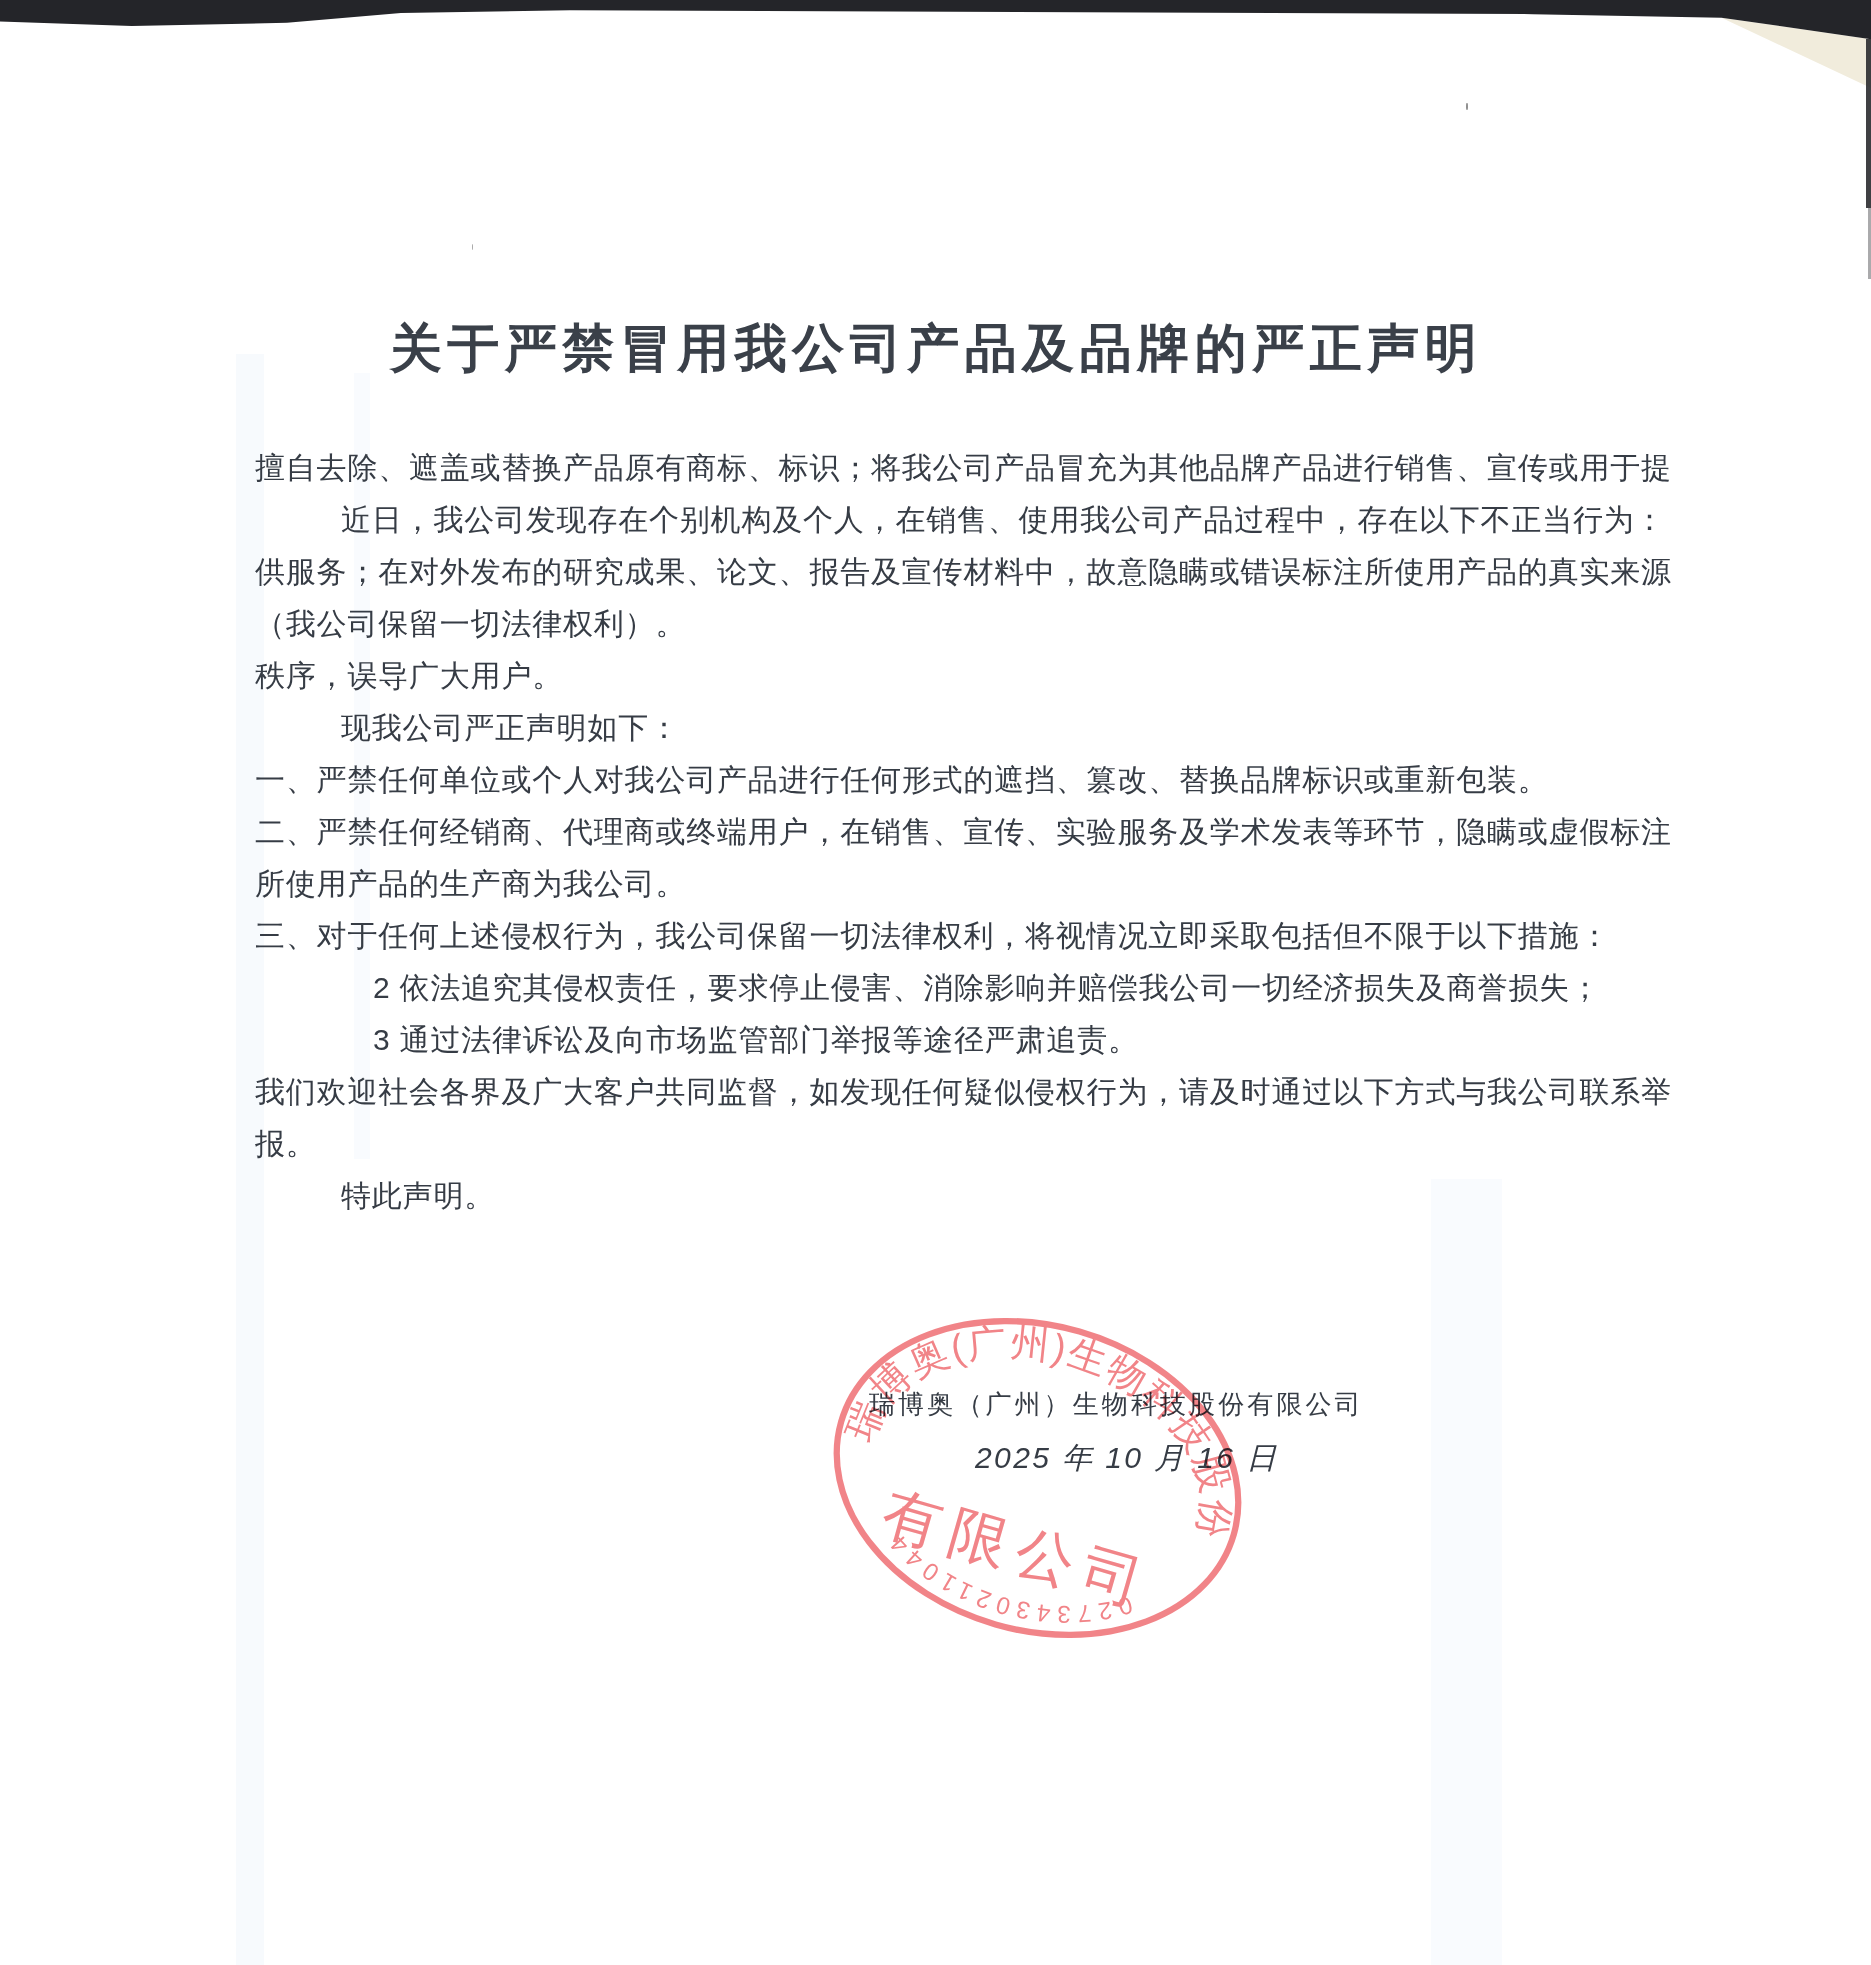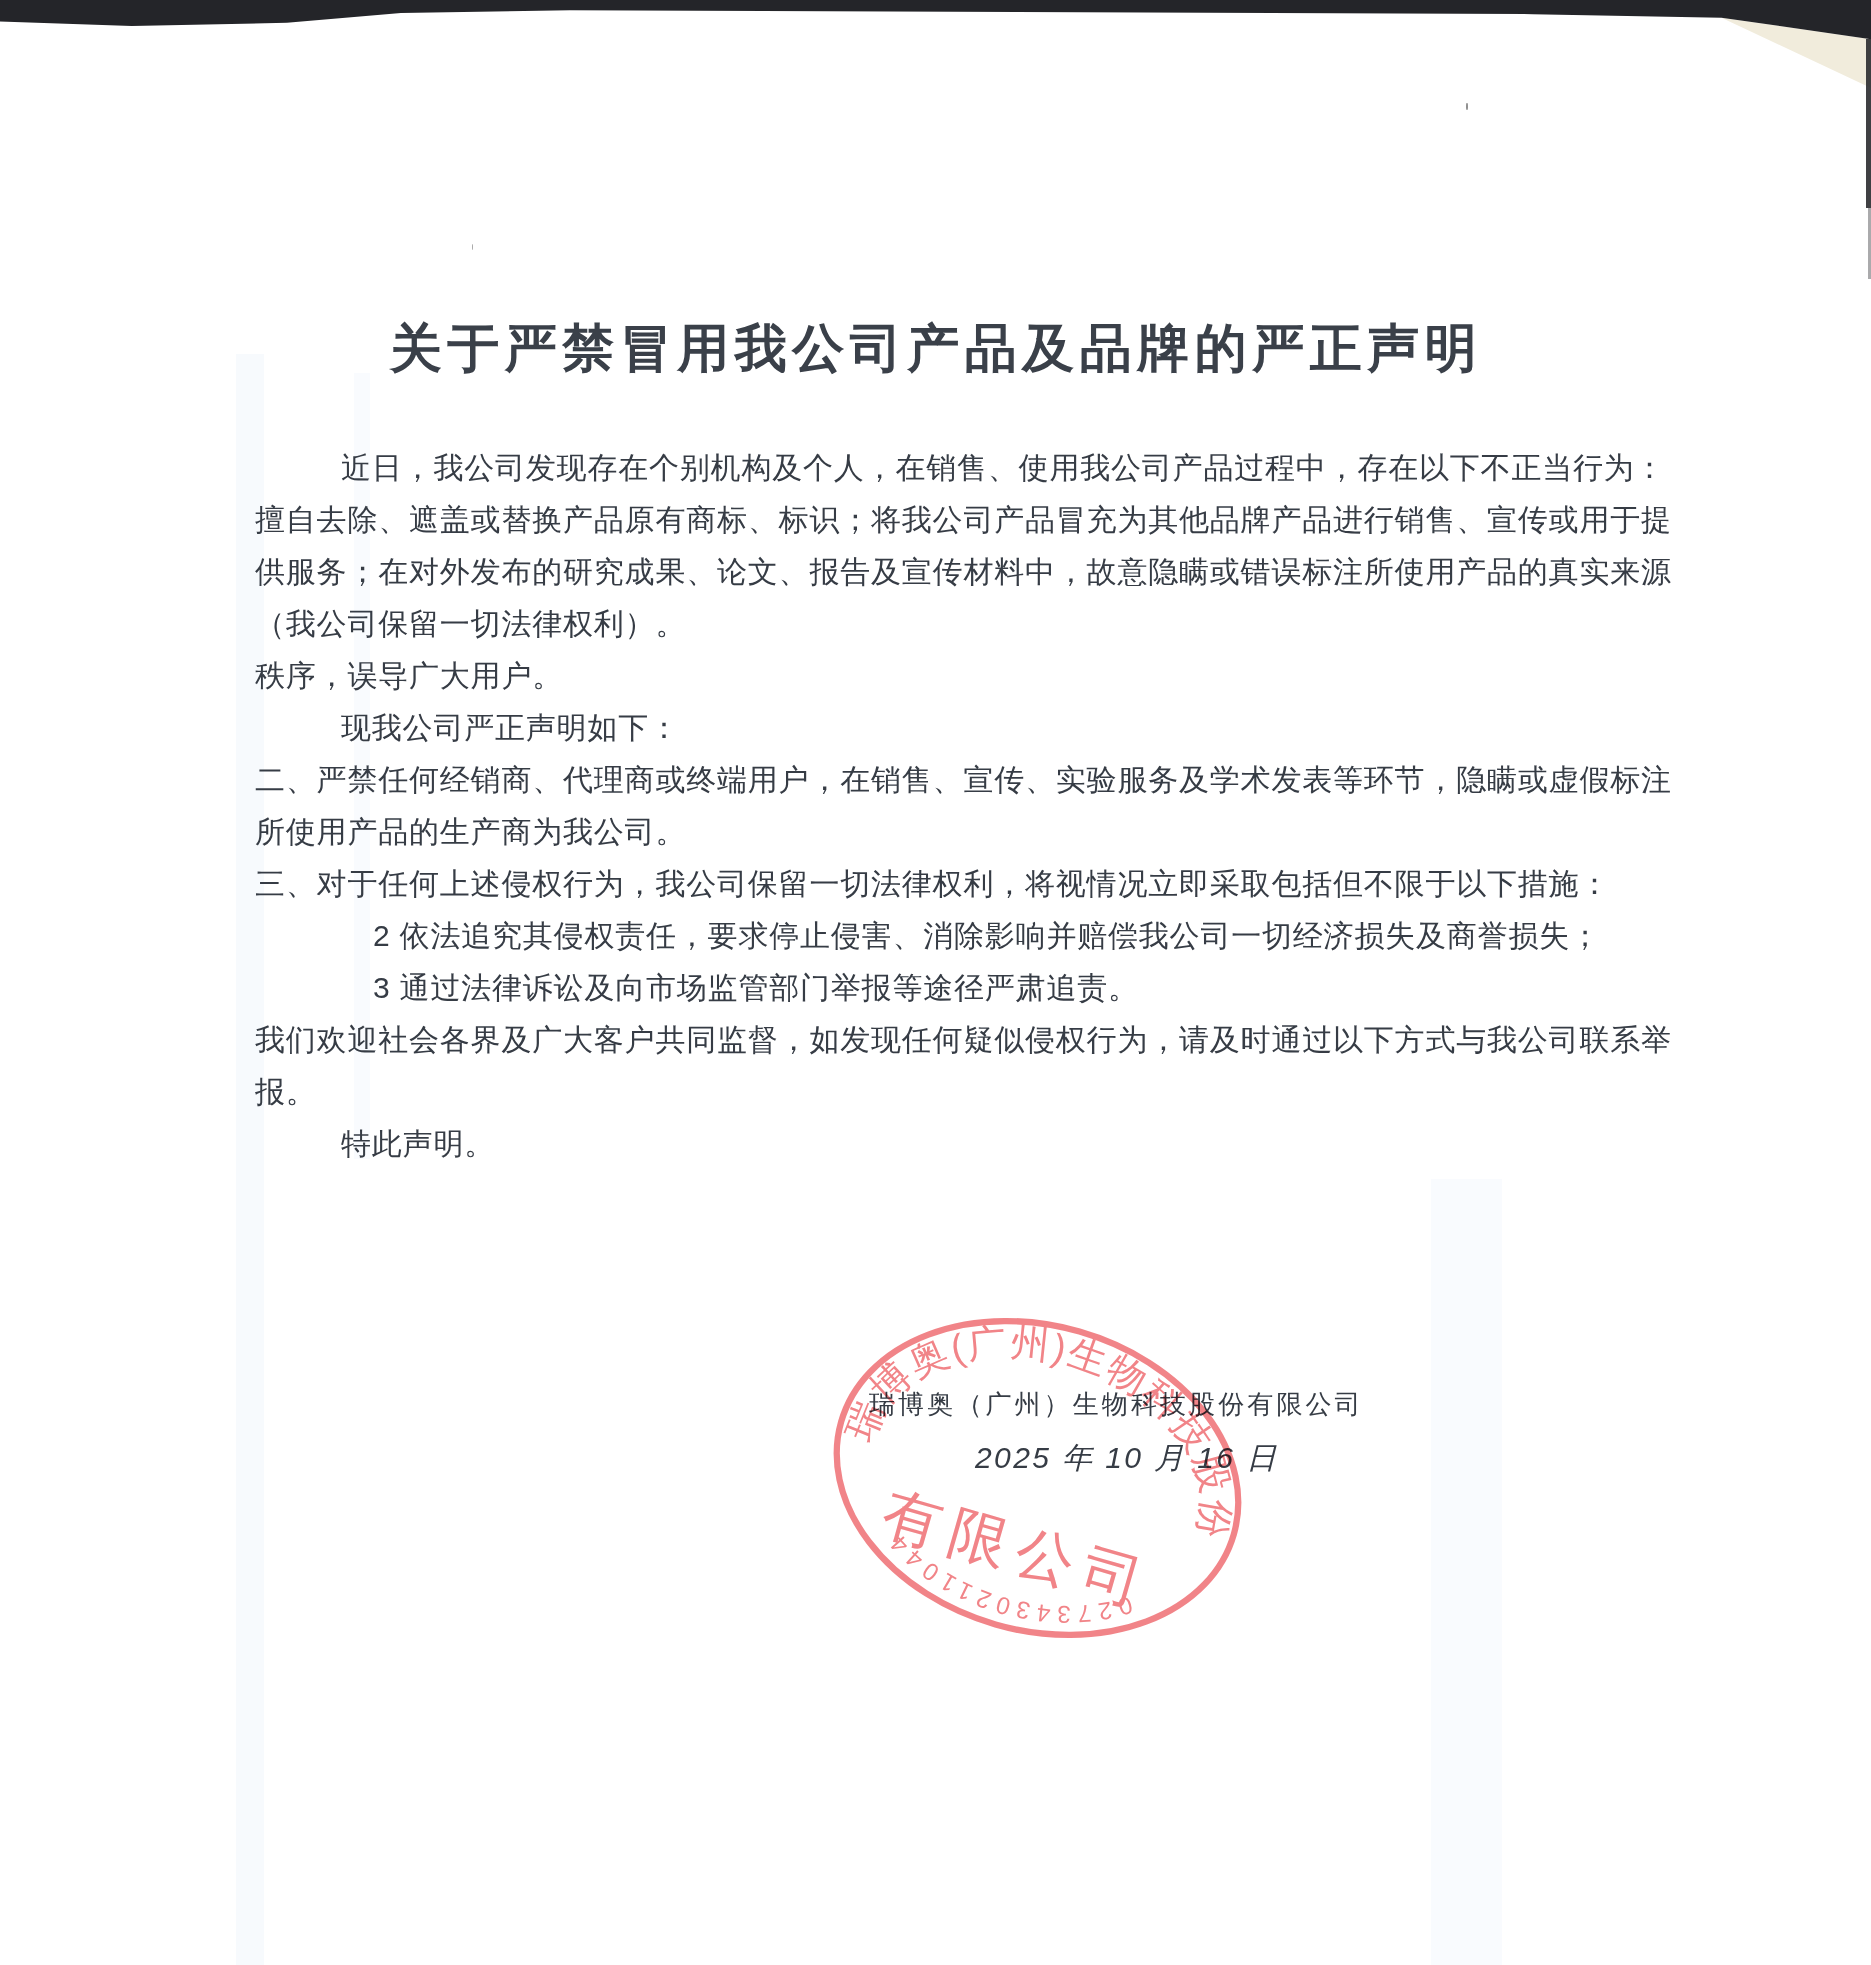--- a/index.html
+++ b/index.html
@@ -77,26 +77,27 @@
   <div class="streak" style="left:236px;top:354px;width:27.5px;height:2044px;background:#f2f7fc;opacity:.6;"></div>
   <div class="streak" style="left:1431px;top:1179px;width:71px;height:1376px;background:#f3f8fd;opacity:.5;"></div>
   <div class="streak" style="left:354px;top:373px;width:15.7px;height:786px;background:#f4f8fd;opacity:.5;"></div>
 
   <div class="speck" style="left:1466px;top:103px;width:1.6px;height:7px;opacity:.6;"></div>
   <div class="speck" style="left:472px;top:244px;width:1.2px;height:5.5px;opacity:.5;background:#555;"></div>
 
   <div class="doc-title">关于严禁冒用我公司产品及品牌的严正声明</div>
 
   <div class="body-text">
+    <div class="line">擅自去除、遮盖或替换产品原有商标、标识；将我公司产品冒充为其他品牌产品进行销售、宣传或用于提</div>
     <div class="line indent-para">近日，我公司发现存在个别机构及个人，在销售、使用我公司产品过程中，存在以下不正当行为：</div>
-    <div class="line">擅自去除、遮盖或替换产品原有商标、标识；将我公司产品冒充为其他品牌产品进行销售、宣传或用于提</div>
     <div class="line">供服务；在对外发布的研究成果、论文、报告及宣传材料中，故意隐瞒或错误标注所使用产品的真实来源</div>
     <div class="line">（我公司保留一切法律权利）。</div>
     <div class="line">秩序，误导广大用户。</div>
     <div class="line indent-para">现我公司严正声明如下：</div>
+    <div class="line">一、严禁任何单位或个人对我公司产品进行任何形式的遮挡、篡改、替换品牌标识或重新包装。</div>
     <div class="line">二、严禁任何经销商、代理商或终端用户，在销售、宣传、实验服务及学术发表等环节，隐瞒或虚假标注</div>
     <div class="line">所使用产品的生产商为我公司。</div>
     <div class="line">三、对于任何上述侵权行为，我公司保留一切法律权利，将视情况立即采取包括但不限于以下措施：</div>
     <div class="line indent-sub">2  依法追究其侵权责任，要求停止侵害、消除影响并赔偿我公司一切经济损失及商誉损失；</div>
     <div class="line indent-sub">3  通过法律诉讼及向市场监管部门举报等途径严肃追责。</div>
     <div class="line">我们欢迎社会各界及广大客户共同监督，如发现任何疑似侵权行为，请及时通过以下方式与我公司联系举</div>
     <div class="line">报。</div>
     <div class="line indent-para">特此声明。</div>
   </div>
 

